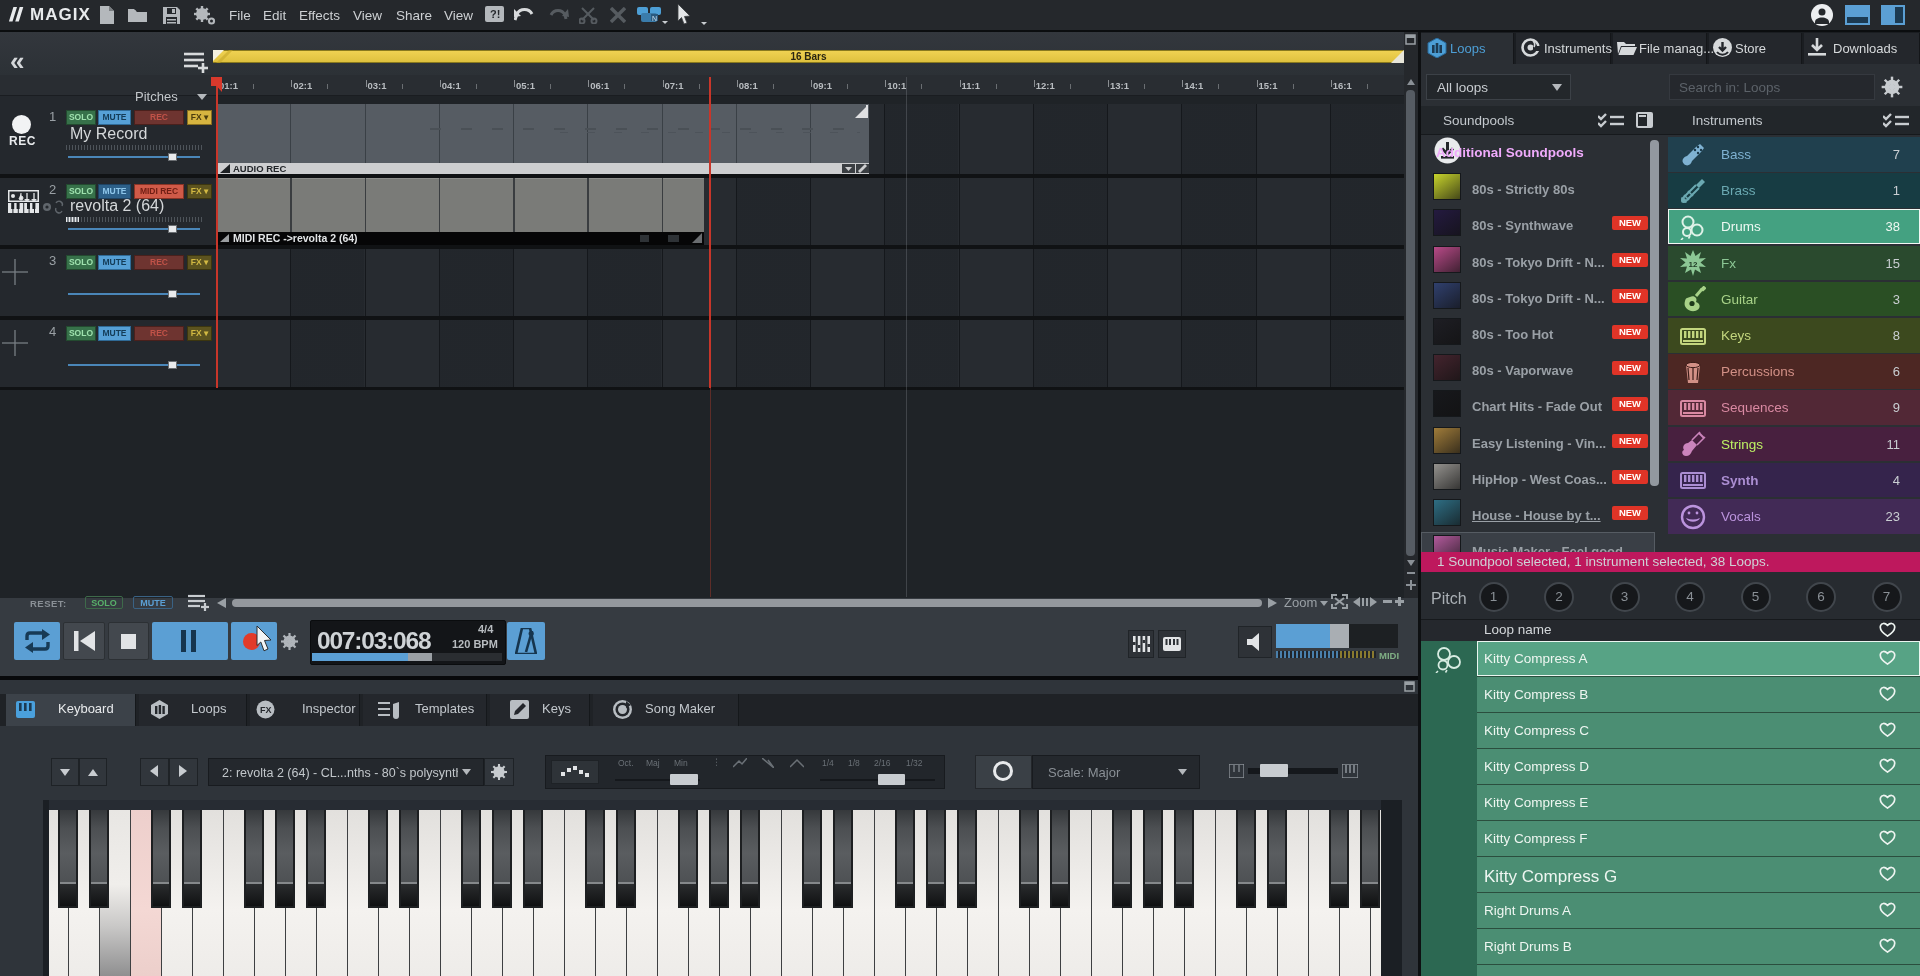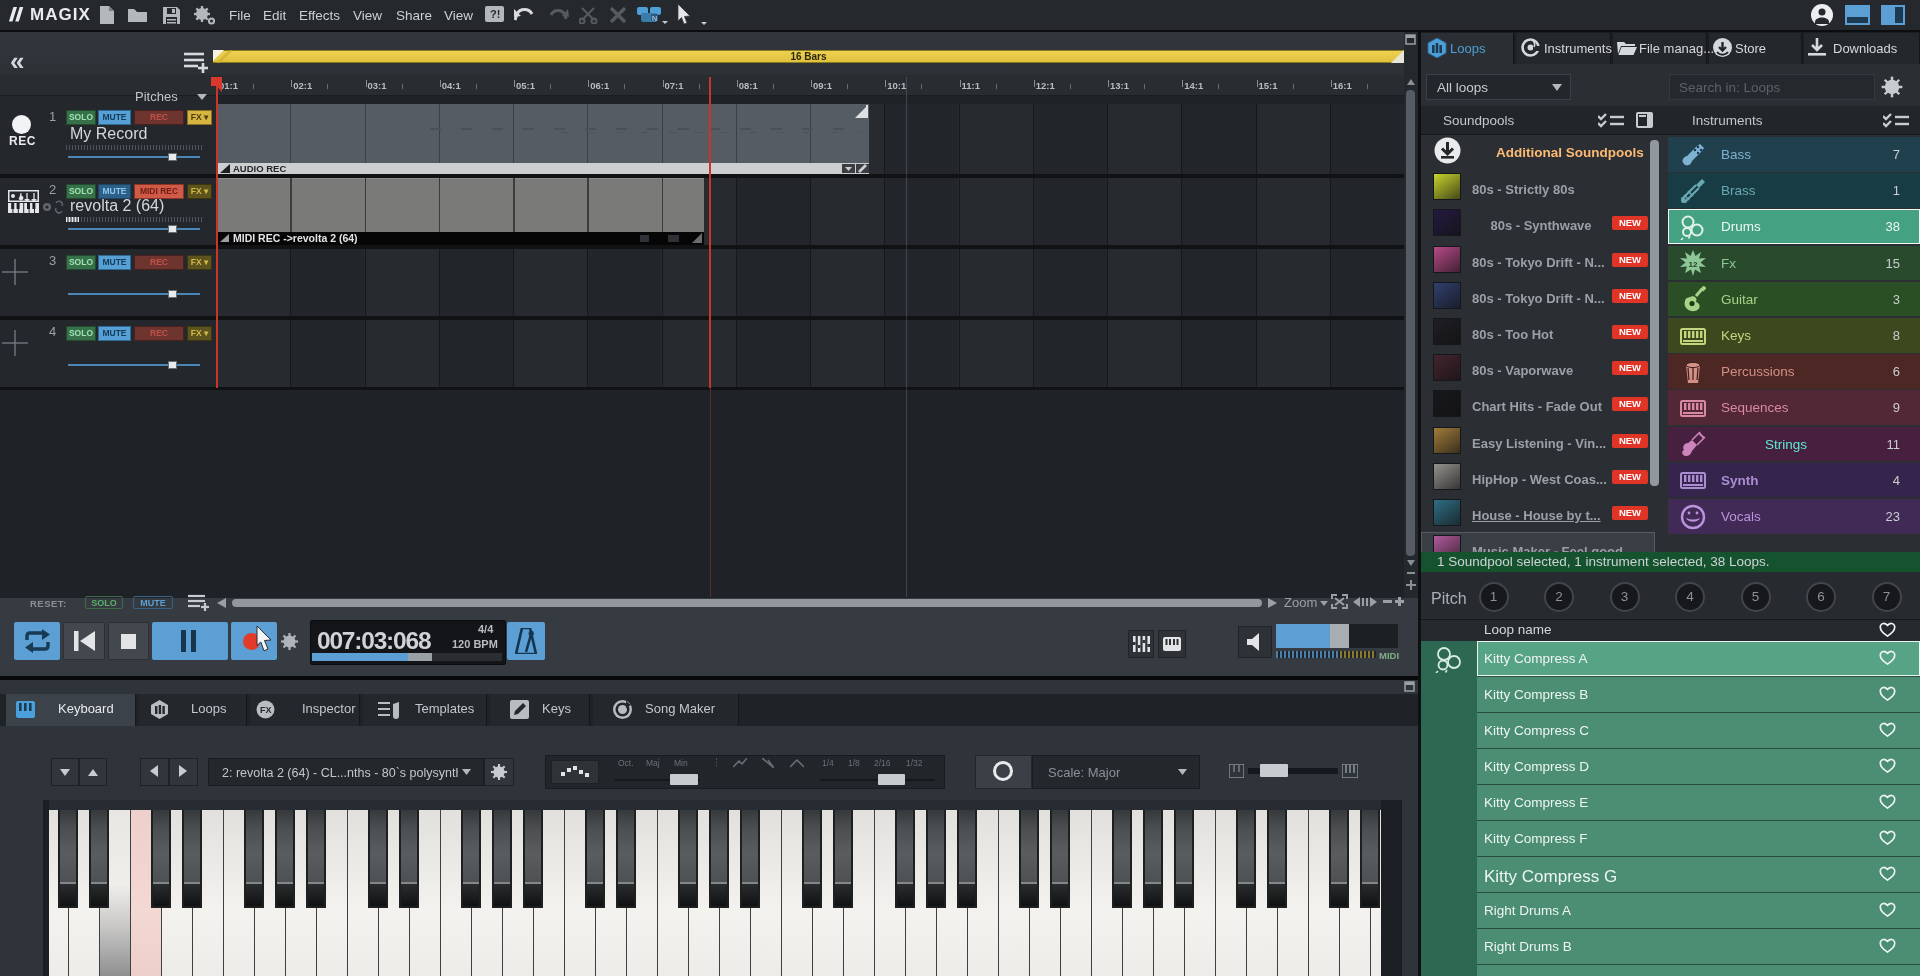--- a/index.html
+++ b/index.html
@@ -919,25 +919,25 @@
       <path d="M0 10 L3 13 L8 8"></path>
       <line x1="12" y1="4" x2="26" y2="4"></line>
       <line x1="12" y1="11" x2="26" y2="11"></line>
     </g>
   </svg>
 <svg style="position:absolute;left:1434px;top:137.0px" width="27" height="27" viewBox="0 0 27 27">
     <circle cx="13.5" cy="13.5" r="13" fill="#e8eaec"></circle>
     <path d="M13.5 5 L13.5 16 M8 11.5 L13.5 17 L19 11.5" stroke="#23262a" stroke-width="3" fill="none"></path>
     <rect x="7" y="19" width="13" height="2.6" fill="#23262a"></rect>
   </svg>
-<div class="t" style="left:1496px;top:145.0px;font-size:13.5px;font-weight:bold;color:#fdba74;">Additional Soundpools</div>
+<div class="t" style="left:1436px;top:145.0px;font-size:13.5px;font-weight:bold;color:#f0abfc;">Additional Soundpools</div>
 <div style="left:1433px;top:173.2px;width:28px;height:27px;background:linear-gradient(145deg,#c8d42c,#111 140%);border:1px solid #15181b;"></div>
 <div style="left:1472px;top:182.2px;width:138px;height:16px;overflow:hidden;white-space:nowrap;font-size:13px;font-weight:bold;color:#9aa0a6;">80s - Strictly 80s</div>
 <div style="left:1433px;top:209.4px;width:28px;height:27px;background:linear-gradient(145deg,#241a40,#111 140%);border:1px solid #15181b;"></div>
-<div style="left:1472px;top:218.4px;width:138px;height:16px;overflow:hidden;white-space:nowrap;font-size:13px;font-weight:bold;color:#9aa0a6;text-align:center;">80s - Synthwave</div>
+<div style="left:1472px;top:218.4px;width:138px;height:16px;overflow:hidden;white-space:nowrap;font-size:13px;font-weight:bold;color:#9aa0a6;">80s - Synthwave</div>
 <div style="left:1612px;top:216.4px;width:36px;height:14px;background:#e03427;border-radius:2px;font-size:9.5px;font-weight:bold;color:#fff;text-align:center;line-height:14px;">NEW</div>
 <div style="left:1433px;top:245.6px;width:28px;height:27px;background:linear-gradient(145deg,#b84a88,#111 140%);border:1px solid #15181b;"></div>
 <div style="left:1472px;top:254.6px;width:138px;height:16px;overflow:hidden;white-space:nowrap;font-size:13px;font-weight:bold;color:#9aa0a6;">80s - Tokyo Drift - N...</div>
 <div style="left:1612px;top:252.6px;width:36px;height:14px;background:#e03427;border-radius:2px;font-size:9.5px;font-weight:bold;color:#fff;text-align:center;line-height:14px;">NEW</div>
 <div style="left:1433px;top:281.8px;width:28px;height:27px;background:linear-gradient(145deg,#30406e,#111 140%);border:1px solid #15181b;"></div>
 <div style="left:1472px;top:290.8px;width:138px;height:16px;overflow:hidden;white-space:nowrap;font-size:13px;font-weight:bold;color:#9aa0a6;">80s - Tokyo Drift - N...</div>
 <div style="left:1612px;top:288.8px;width:36px;height:14px;background:#e03427;border-radius:2px;font-size:9.5px;font-weight:bold;color:#fff;text-align:center;line-height:14px;">NEW</div>
 <div style="left:1433px;top:318.0px;width:28px;height:27px;background:linear-gradient(145deg,#1e1e24,#111 140%);border:1px solid #15181b;"></div>
 <div style="left:1472px;top:327.0px;width:138px;height:16px;overflow:hidden;white-space:nowrap;font-size:13px;font-weight:bold;color:#9aa0a6;">80s - Too Hot</div>
 <div style="left:1612px;top:325.0px;width:36px;height:14px;background:#e03427;border-radius:2px;font-size:9.5px;font-weight:bold;color:#fff;text-align:center;line-height:14px;">NEW</div>
@@ -1047,21 +1047,21 @@
     </g>
   </svg>
 <div style="left:1721px;top:400.4px;font-size:13.5px;color:#d989a2;">Sequences</div>
 <div style="left:1860px;top:400.4px;width:40px;text-align:right;font-size:13px;color:#c9ced2;">9</div>
 <div style="left:1668px;top:426.6px;width:252px;height:34.7px;background:#48203f;"></div>
 <svg style="position:absolute;left:1680px;top:431.1px" width="26" height="26" viewBox="0 0 26 26">
     <path d="M19 2 L24 7" stroke="#cb84bc" stroke-width="2"></path>
     <path d="M8 12 C4 12 2 16 4 19 C1 20 2 25 6 25 C9 25 11 23 12 20 L17 14 L12 9 Z" fill="#cb84bc"></path>
     <path d="M12 9 L20 1 M17 14 L25 6" stroke="#cb84bc" stroke-width="1.6"></path>
   </svg>
-<div style="left:1721px;top:436.6px;font-size:13.5px;color:#5eead4;margin-left:44px;">Strings</div>
+<div style="left:1721px;top:436.6px;font-size:13.5px;color:#bef264;">Strings</div>
 <div style="left:1860px;top:436.6px;width:40px;text-align:right;font-size:13px;color:#c9ced2;">11</div>
 <div style="left:1668px;top:462.8px;width:252px;height:34.7px;background:#35244c;"></div>
 <svg style="position:absolute;left:1680px;top:467.3px" width="26" height="26" viewBox="0 0 26 26">
     <rect x="1" y="6" width="24" height="15" rx="1.5" fill="none" stroke="#ab8ed2" stroke-width="2"></rect>
     <g fill="#ab8ed2">
       <rect x="4" y="8" width="2.4" height="7"></rect>
       <rect x="8" y="8" width="2.4" height="7"></rect>
       <rect x="12" y="8" width="2.4" height="7"></rect>
       <rect x="16" y="8" width="2.4" height="7"></rect>
       <rect x="20" y="8" width="2.4" height="7"></rect>
@@ -1074,21 +1074,21 @@
 <div style="left:1860px;top:472.8px;width:40px;text-align:right;font-size:13px;color:#c9ced2;">4</div>
 <div style="left:1668px;top:499.0px;width:252px;height:34.7px;background:#422a56;"></div>
 <svg style="position:absolute;left:1680px;top:503.5px" width="26" height="26" viewBox="0 0 26 26">
     <circle cx="13" cy="13" r="11" fill="none" stroke="#bb93dd" stroke-width="2.4"></circle>
     <path d="M6 14 C8 19 18 19 20 14 Q13 17 6 14 Z" fill="#bb93dd"></path>
     <circle cx="9" cy="9" r="1.4" fill="#bb93dd"></circle>
     <circle cx="17" cy="9" r="1.4" fill="#bb93dd"></circle>
   </svg>
 <div style="left:1721px;top:509.0px;font-size:13.5px;color:#bb93dd;">Vocals</div>
 <div style="left:1860px;top:509.0px;width:40px;text-align:right;font-size:13px;color:#c9ced2;">23</div>
-<div style="position:absolute;left:1421px;top:552px;width:499px;height:20px;background:#14532d;">
+<div style="position:absolute;left:1421px;top:552px;width:499px;height:20px;background:#be185d;">
     <div class="t" style="left:16px;top:2px;font-size:13.5px;color:#ced2d6;">1 Soundpool selected, 1 instrument selected, 38 Loops.</div>
   </div>
 <div style="position:absolute;left:1421px;top:572px;width:499px;height:48px;background:#272b30;border-bottom:1px solid #16191c;"></div>
 <div style="position:absolute;left:1431px;top:590px;font-size:16px;color:#aab0b5;">Pitch</div>
 <div style="left:1478.5px;top:582px;width:30px;height:30px;border-radius:50%;background:#16181b;border:2px solid #41464c;font-size:13.5px;color:#8a9096;text-align:center;line-height:26px;">1</div>
 <div style="left:1544.0px;top:582px;width:30px;height:30px;border-radius:50%;background:#16181b;border:2px solid #41464c;font-size:13.5px;color:#8a9096;text-align:center;line-height:26px;">2</div>
 <div style="left:1609.5px;top:582px;width:30px;height:30px;border-radius:50%;background:#16181b;border:2px solid #41464c;font-size:13.5px;color:#8a9096;text-align:center;line-height:26px;">3</div>
 <div style="left:1675.0px;top:582px;width:30px;height:30px;border-radius:50%;background:#16181b;border:2px solid #41464c;font-size:13.5px;color:#8a9096;text-align:center;line-height:26px;">4</div>
 <div style="left:1740.5px;top:582px;width:30px;height:30px;border-radius:50%;background:#16181b;border:2px solid #41464c;font-size:13.5px;color:#8a9096;text-align:center;line-height:26px;">5</div>
 <div style="left:1806.0px;top:582px;width:30px;height:30px;border-radius:50%;background:#16181b;border:2px solid #41464c;font-size:13.5px;color:#8a9096;text-align:center;line-height:26px;">6</div>

